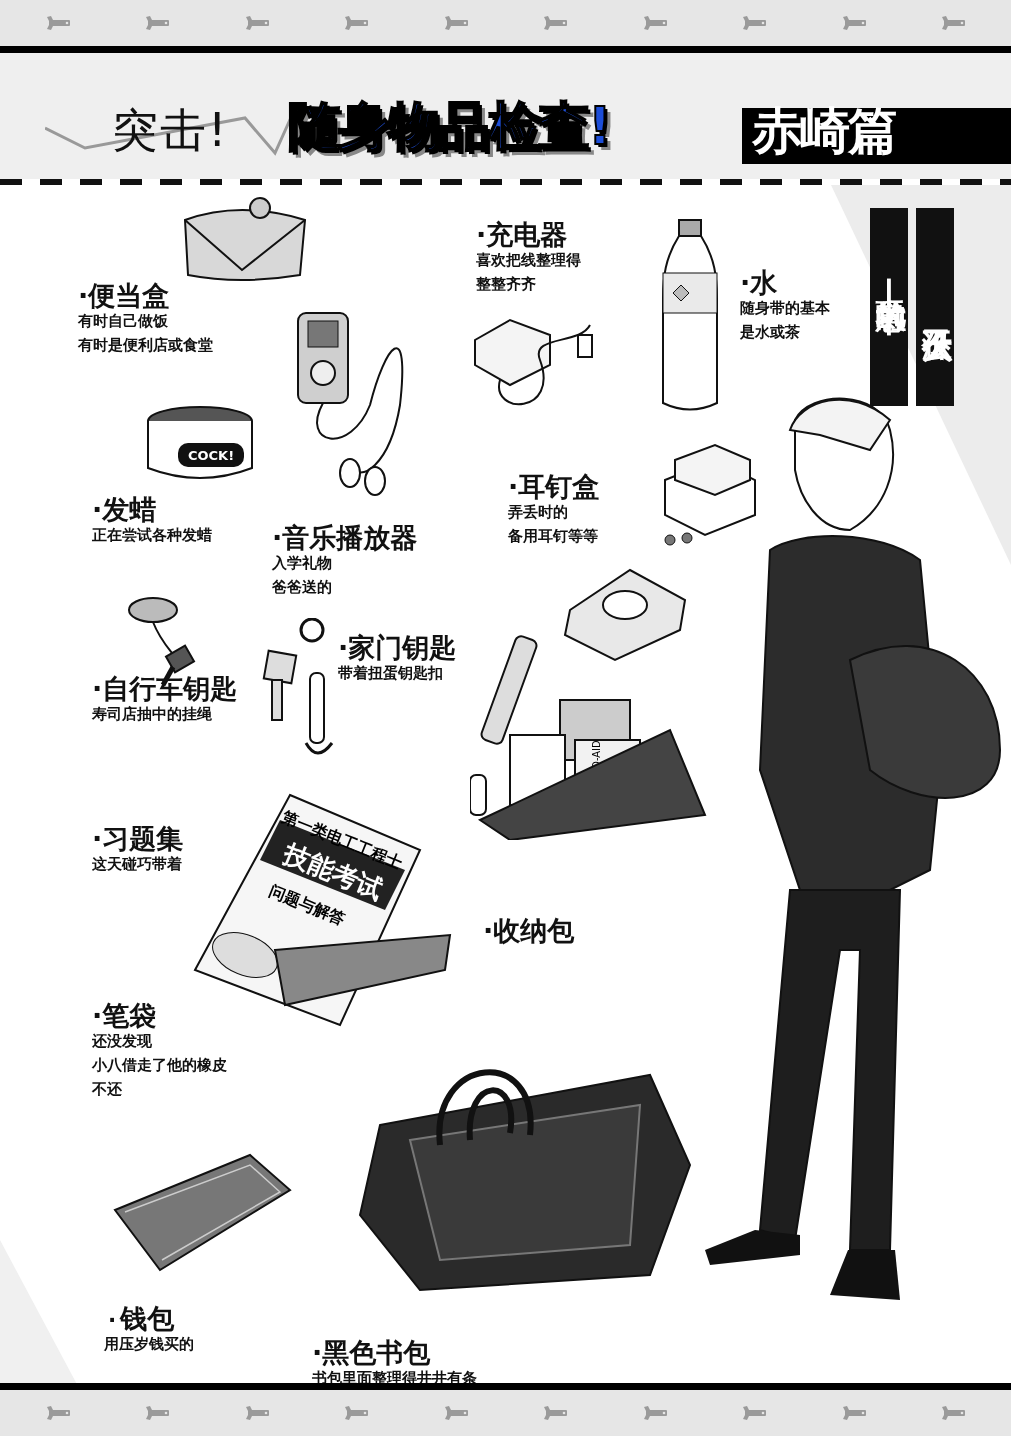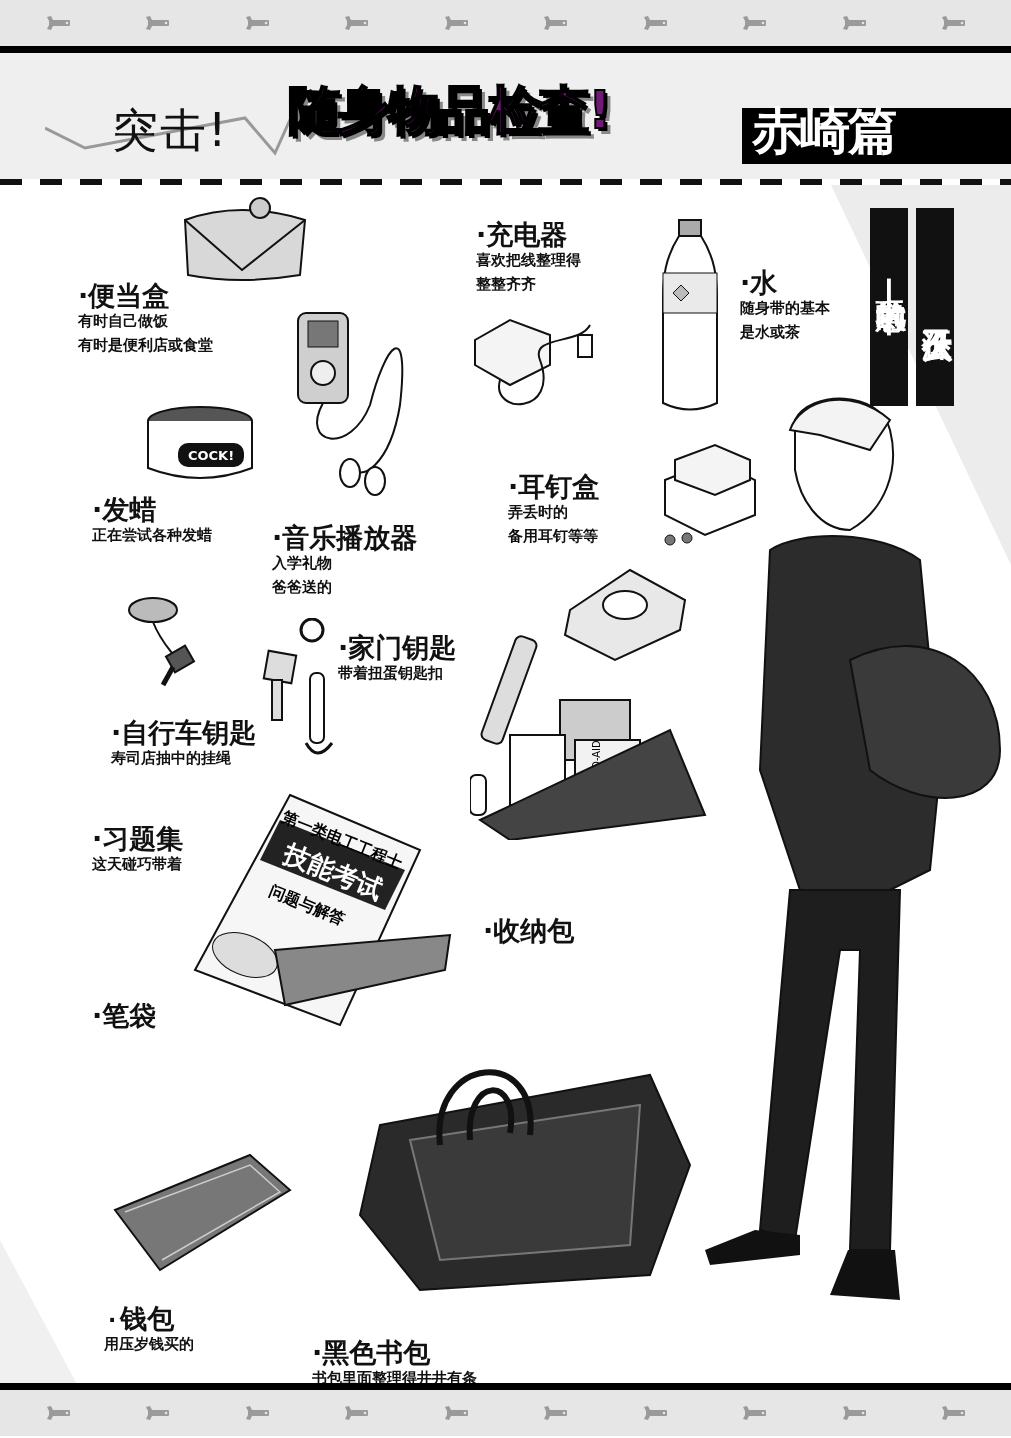--- a/index.html
+++ b/index.html
@@ -15,21 +15,21 @@
   .wrench { width:26px; height:16px; position:relative; }
   .wrench svg { width:26px; height:16px; display:block; }
   .rule { position:absolute; left:0; width:1011px; height:7px; background:#000; }
   .rule.top { top:46px; }
   .rule.bottom { top:1383px; }
   .dash { position:absolute; left:0; top:179px; width:1011px; height:6px;
     background: repeating-linear-gradient(90deg, #111 0 22px, transparent 22px 40px); }
   .header-bg { position:absolute; left:0; top:53px; width:1011px; height:126px; background:#efefef; }
   .tuji { position:absolute; left:112px; top:100px; font-size:46px; font-weight:normal; letter-spacing:2px; font-family:"DejaVu Sans", sans-serif; }
   .tail { position:absolute; left:45px; top:108px; }
-  .title { position:absolute; left:288px; top:76px; font-size:52px; font-weight:bold; color:#701a75; letter-spacing:-2px;
+  .title { position:absolute; left:288px; top:92px; font-size:52px; font-weight:bold; color:#1d4ed8; letter-spacing:-2px;
     -webkit-text-stroke:2px #000; text-shadow: 3px 3px 0 #000, 6px 6px 0 #888; font-family:"DejaVu Sans", sans-serif; }
   .subtitle-bar { position:absolute; left:742px; top:108px; width:269px; height:56px; background:#000; }
   .subtitle { position:absolute; left:752px; top:98px; font-size:50px; color:#fff; font-weight:bold; font-family:"DejaVu Sans", sans-serif; letter-spacing:-2px; }
   .diag { position:absolute; right:0; top:185px; width:0; height:0; border-top:380px solid #ececec; border-left:180px solid transparent; }
   .diag2 { position:absolute; left:0; top:1240px; width:0; height:0; border-bottom:150px solid #f0f0f0; border-right:80px solid transparent; }
 
   .item { position:absolute; }
   .item .name { font-size:27px; font-weight:bold; line-height:26px; white-space:nowrap; }
   .item .desc { font-size:15px; font-weight:bold; line-height:24px; white-space:pre; }
 
@@ -270,36 +270,39 @@
   <div class="name">·耳钉盒</div>
   <div class="desc">弄丢时的
 备用耳钉等等</div>
 </div>
 
 <div class="item" style="left:338px; top:635px;">
   <div class="name">·家门钥匙</div>
   <div class="desc">带着扭蛋钥匙扣</div>
 </div>
 
-<div class="item" style="left:92px; top:720px;margin-left:19px;">
+<div class="item" style="left:92px; top:676px;">
   <div class="name">·自行车钥匙</div>
   <div class="desc">寿司店抽中的挂绳</div>
 </div>
 
 <div class="item" style="left:92px; top:826px;">
   <div class="name">·习题集</div>
   <div class="desc">这天碰巧带着</div>
 </div>
 
 <div class="item" style="left:483px; top:918px;">
   <div class="name">·收纳包</div>
 </div>
 
 <div class="item" style="left:92px; top:1003px;">
   <div class="name">·笔袋</div>
+  <div class="desc">还没发现
+小八借走了他的橡皮
+不还</div>
 </div>
 
 <div class="item" style="left:104px; top:1308px;font-family:Liberation Mono, monospace;">
   <div class="name">·钱包</div>
   <div class="desc">用压岁钱买的</div>
 </div>
 
 <div class="item" style="left:312px; top:1340px;">
   <div class="name">·黑色书包</div>
   <div class="desc">书包里面整理得井井有条</div>

